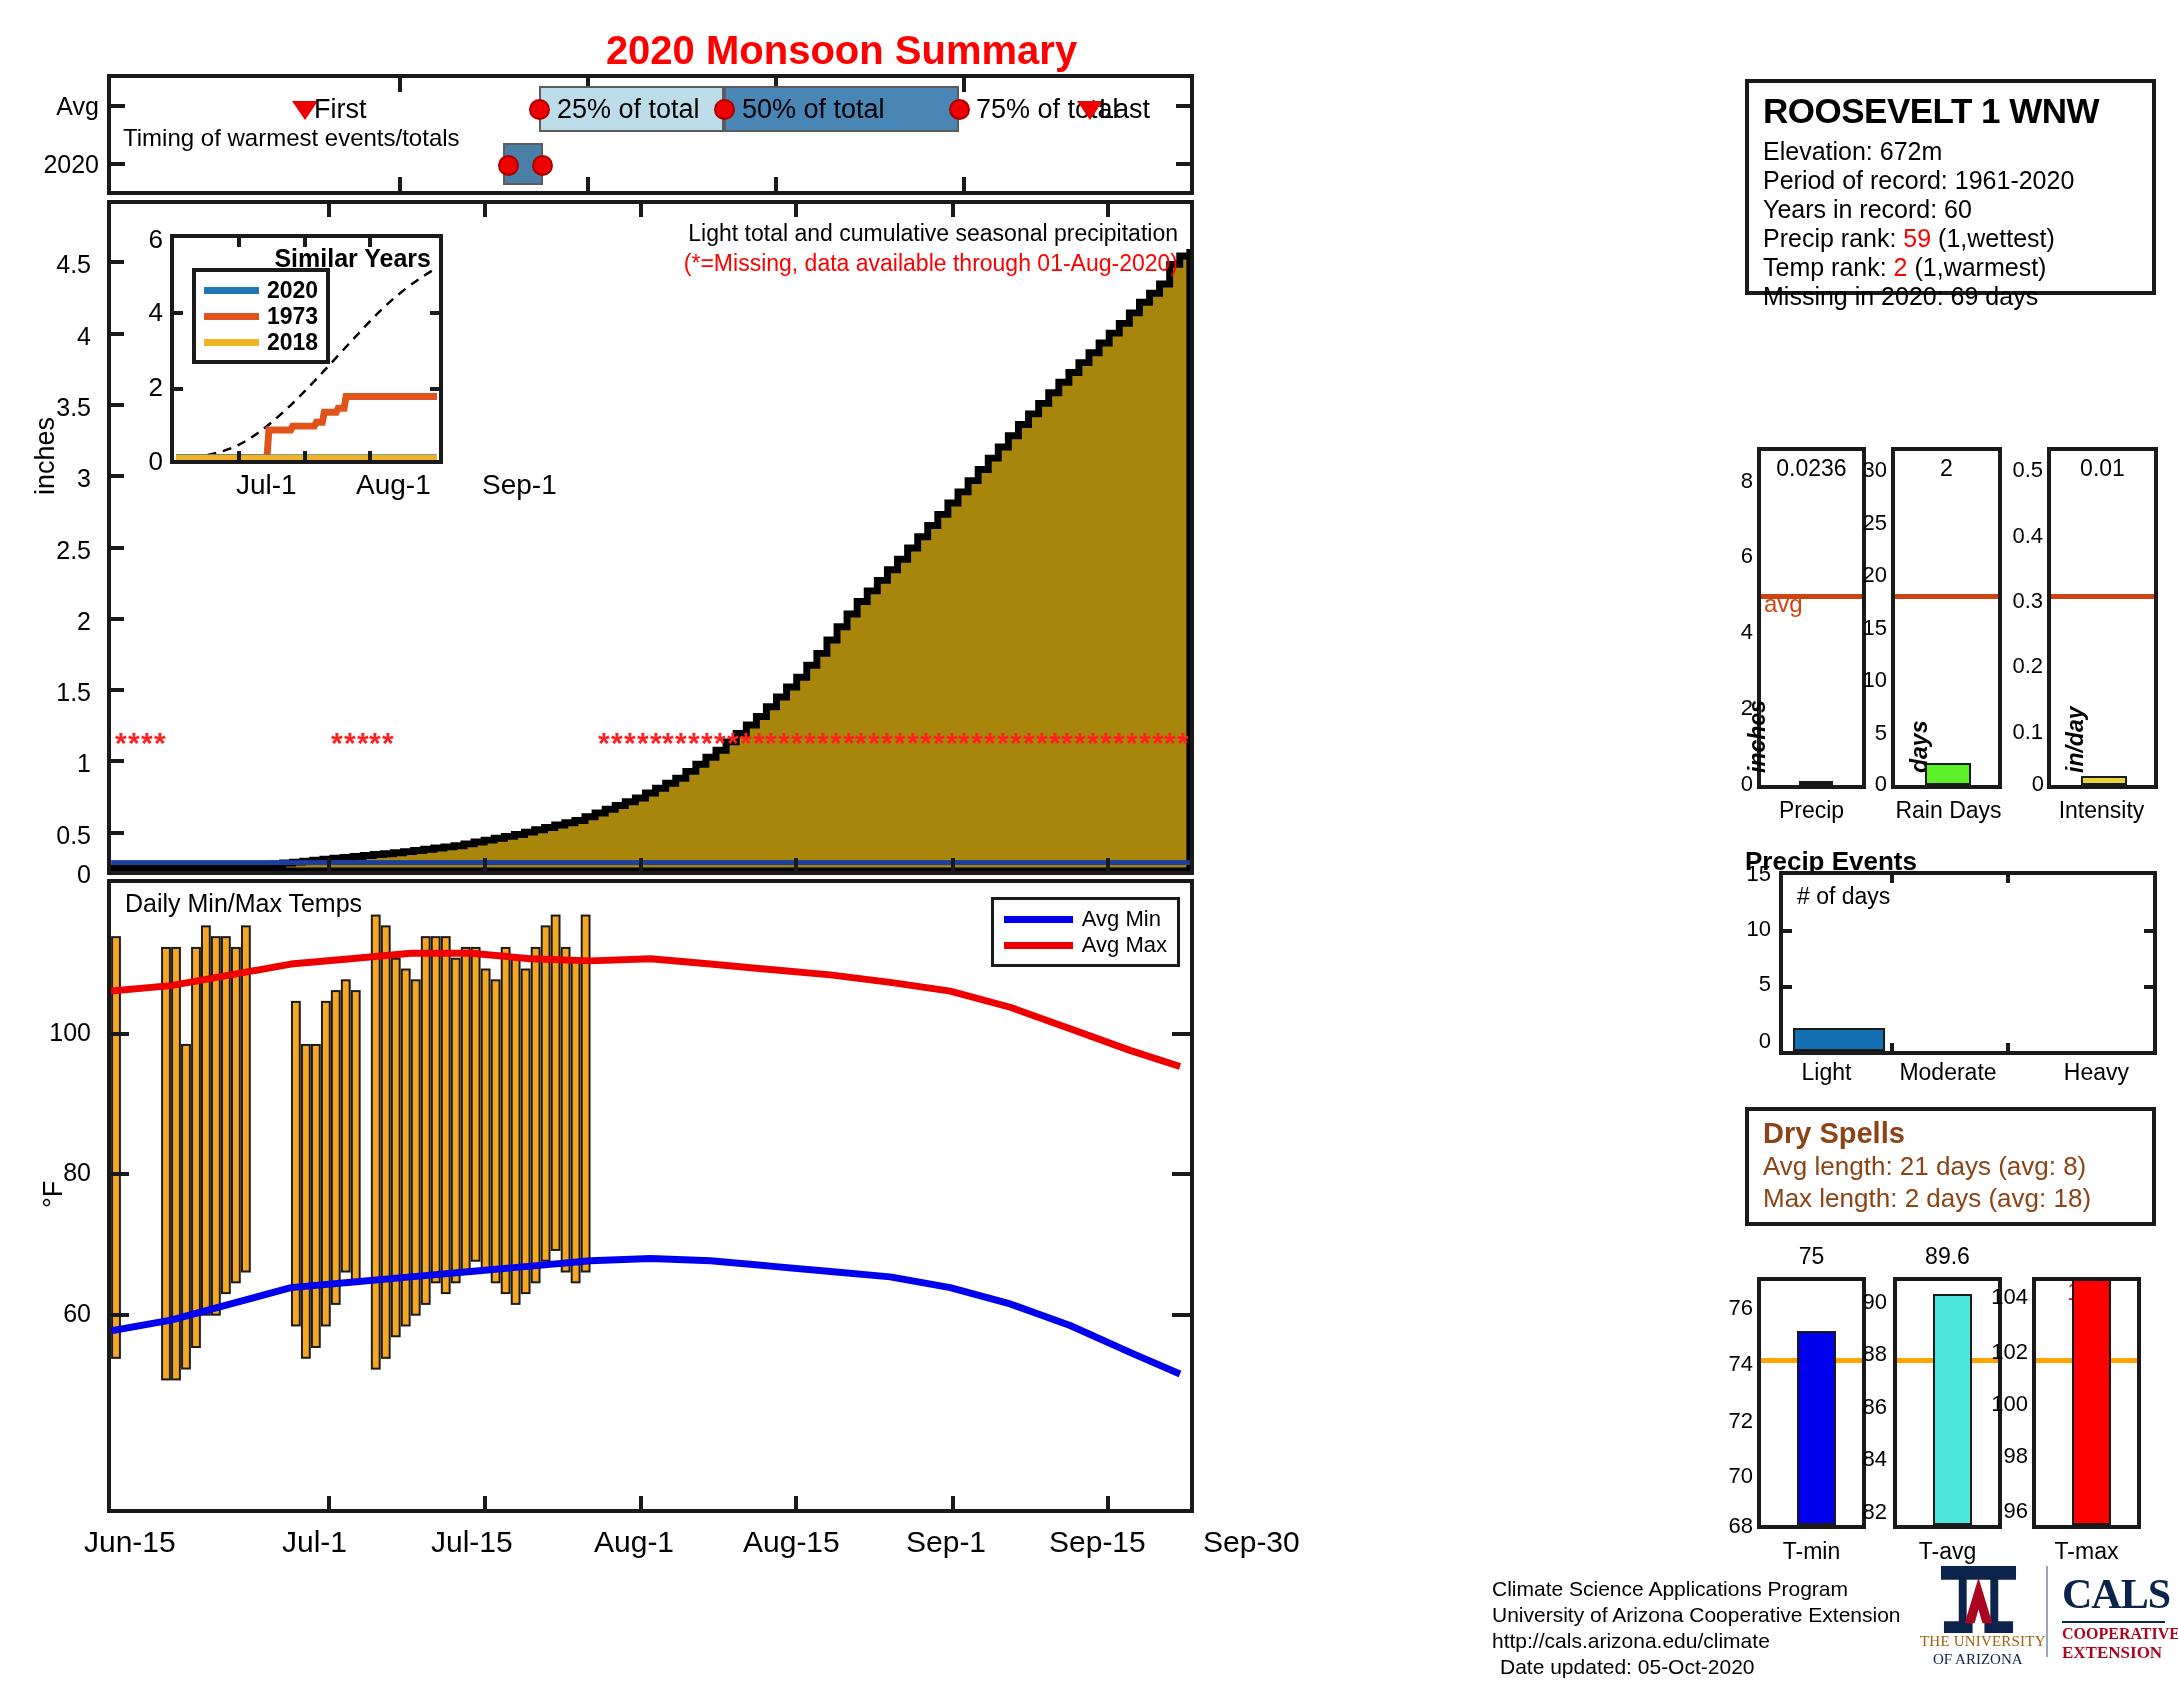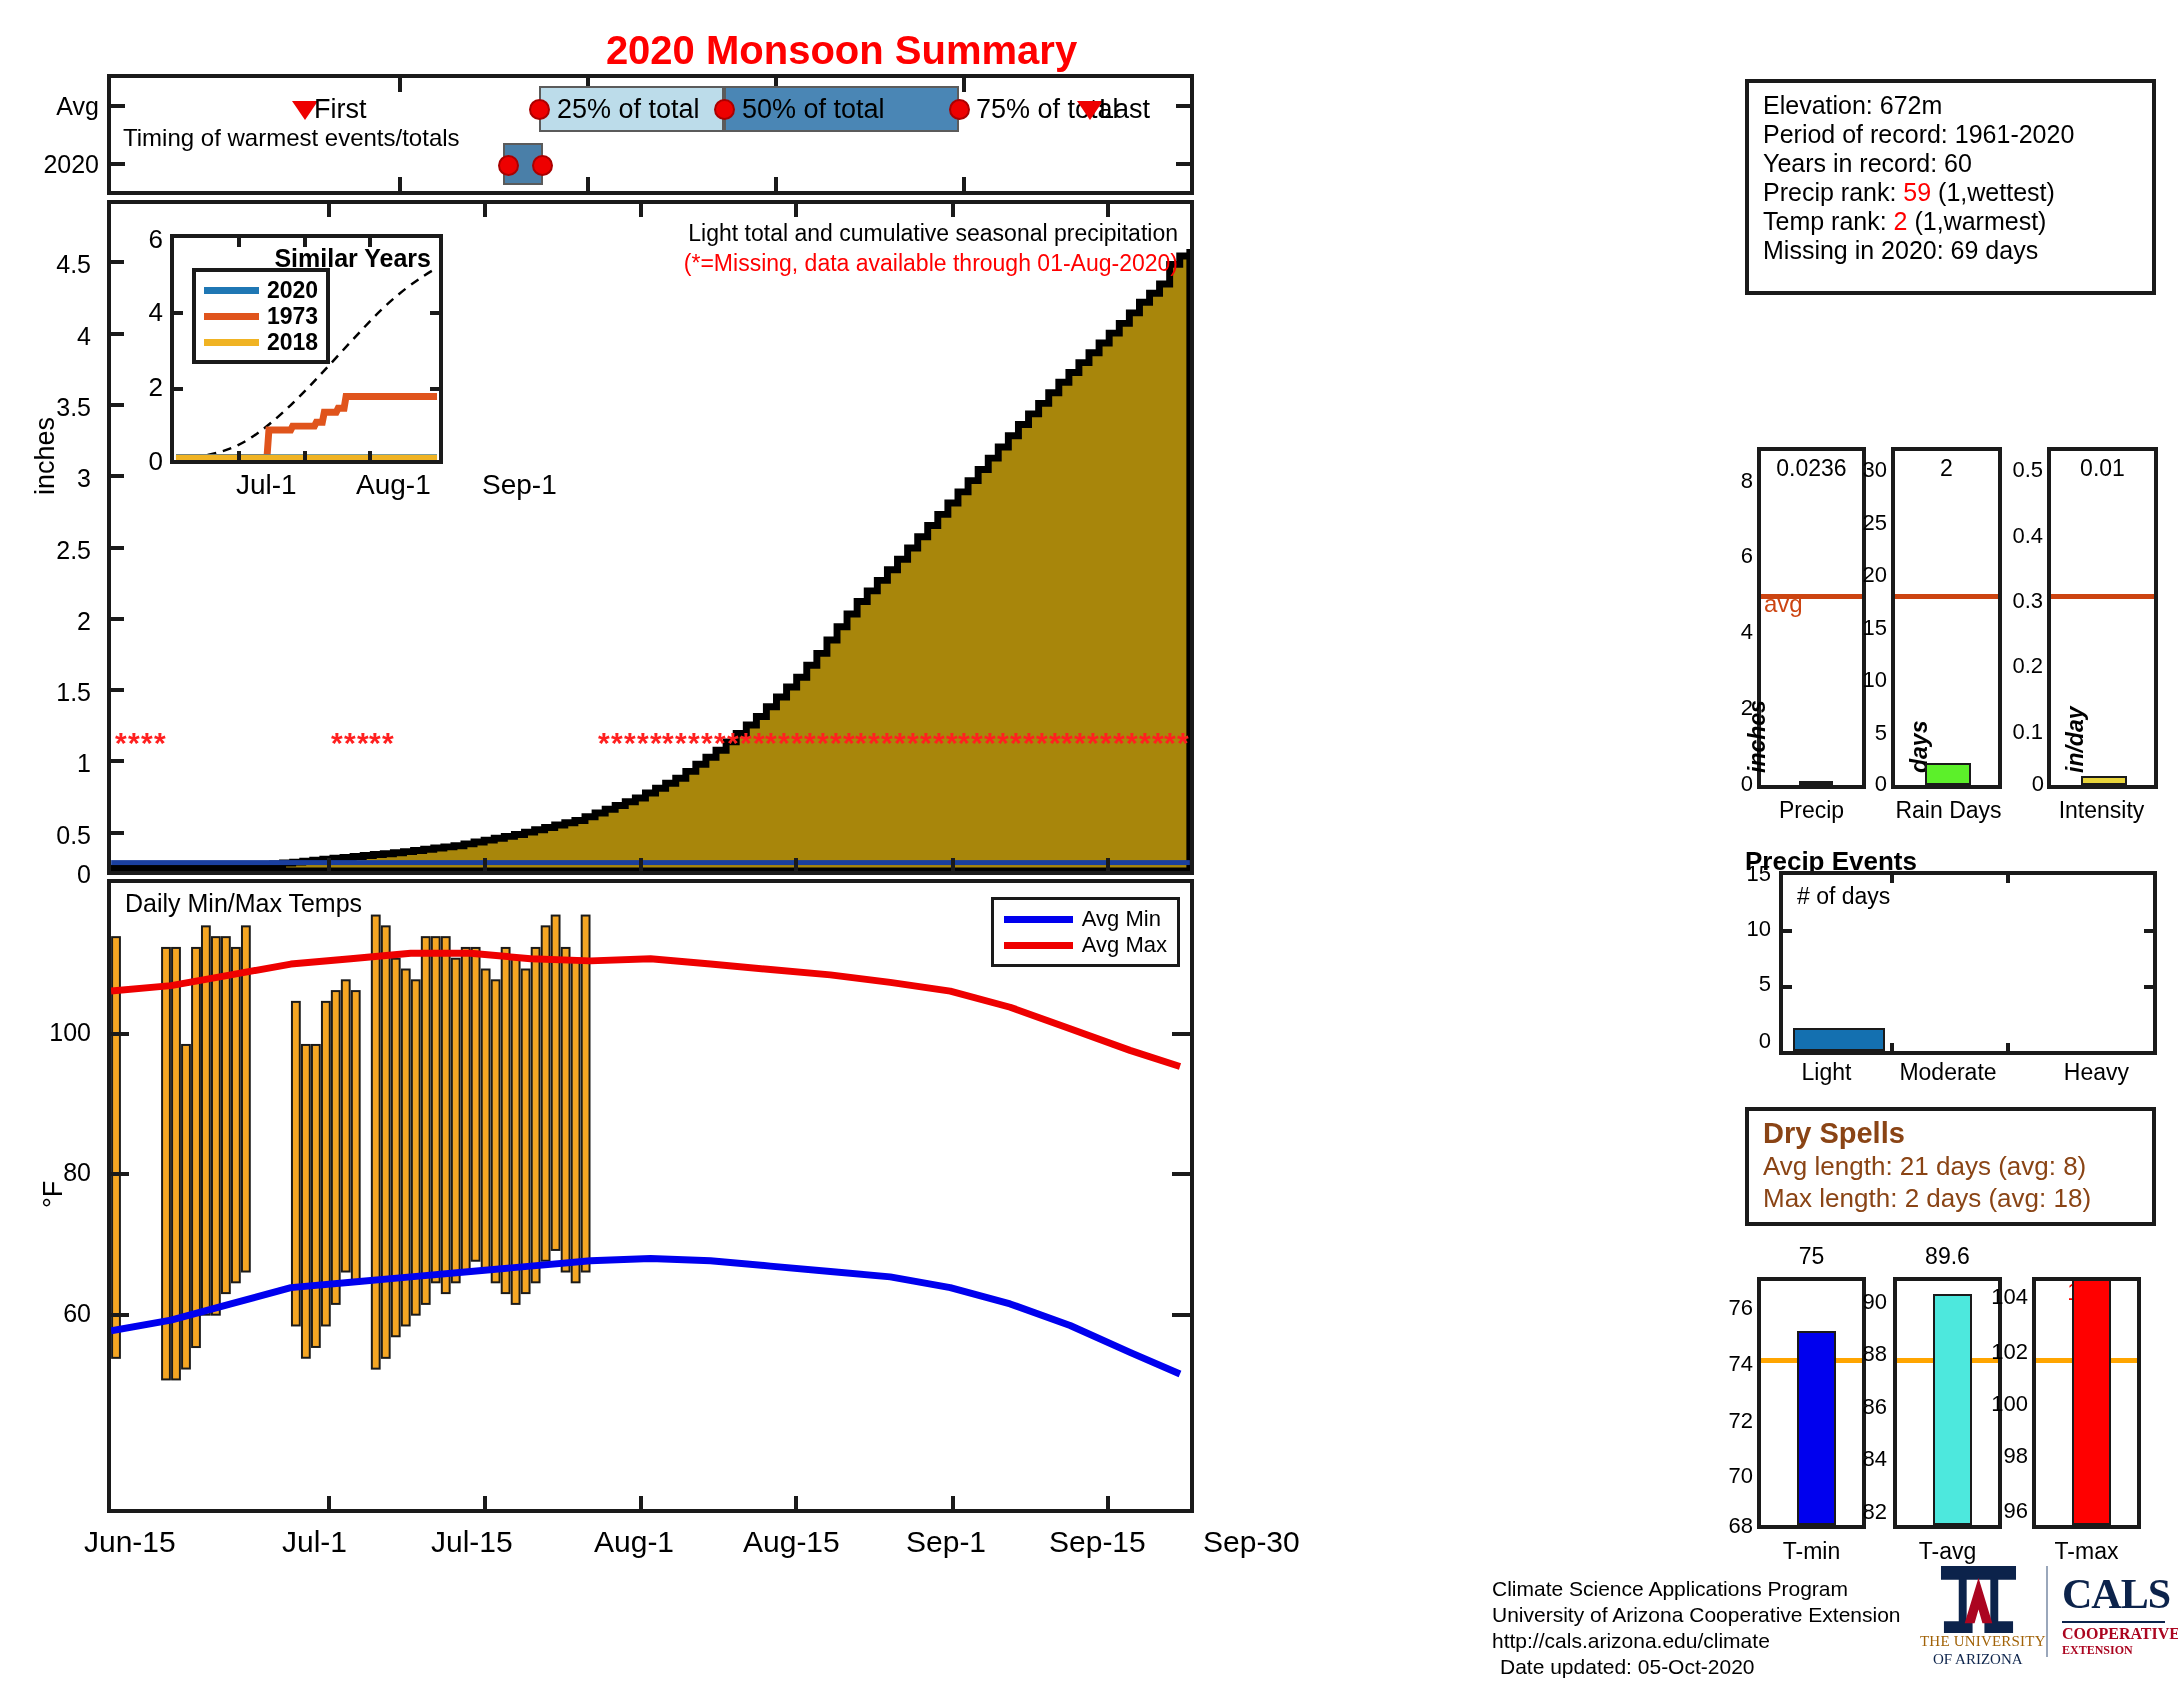--- a/index.html
+++ b/index.html
@@ -369,20 +369,21 @@
 <div class="abs" style="left:84px;top:1525px;font-size:30px;">Jun-15</div>
 <div class="abs" style="left:282px;top:1525px;font-size:30px;">Jul-1</div>
 <div class="abs" style="left:431px;top:1525px;font-size:30px;">Jul-15</div>
 <div class="abs" style="left:594px;top:1525px;font-size:30px;">Aug-1</div>
 <div class="abs" style="left:743px;top:1525px;font-size:30px;">Aug-15</div>
 <div class="abs" style="left:906px;top:1525px;font-size:30px;">Sep-1</div>
 <div class="abs" style="left:1049px;top:1525px;font-size:30px;">Sep-15</div>
 <div class="abs" style="left:1203px;top:1525px;font-size:30px;">Sep-30</div>
 
 <div id="station-box" class="panel">
+  <div id="station-name">ROOSEVELT 1 WNW</div>
   <div class="srow">Elevation: 672m</div>
   <div class="srow">Period of record: 1961-2020</div>
   <div class="srow">Years in record: 60</div>
   <div class="srow"><span>Precip rank: </span><span class="red">59</span><span> (1,wettest)</span></div>
   <div class="srow"><span>Temp rank: </span><span class="red">2</span><span> (1,warmest)</span></div>
   <div class="srow">Missing in 2020: 69 days</div>
 </div>
 
 <div class="mini" style="left:1757px;top:447px;width:109px;height:342px;">
   <div class="mini-val">0.0236</div>
@@ -501,15 +502,15 @@
   <svg width="119" height="77" viewBox="0 0 120 78" style="position:absolute;left:0;top:0;">
     <path d="M22,4 L98,4 L98,18 L80,18 L80,60 L95,60 L95,72 L66,72 L66,60 L72,60 L72,18 L48,18 L48,60 L54,60 L54,72 L25,72 L25,60 L40,60 L40,18 L22,18 Z" fill="#0c234b"></path>
     <path d="M60,16 L74,62 L64,62 L60,48 L56,62 L46,62 Z" fill="#ab0520"></path>
   </svg>
   <div class="logo-txt" style="left:-6px;top:71px;font-size:15px;color:#a16207;letter-spacing:0.2px;margin-left:7px;">THE UNIVERSITY</div>
   <div class="logo-txt" style="left:14px;top:89px;font-size:15px;color:#0c234b;">OF ARIZONA</div>
   <div style="position:absolute;left:127px;top:4px;width:2px;height:91px;background:#9aa7bb;"></div>
   <div class="logo-txt" style="left:143px;top:8px;font-size:42px;font-weight:bold;color:#0c234b;letter-spacing:-1px;">CALS</div>
   <div style="position:absolute;left:143px;top:59px;width:103px;height:2px;background:#0c234b;"></div>
   <div class="logo-txt" style="left:143px;top:63px;font-size:16px;font-weight:bold;color:#ab0520;">COOPERATIVE</div>
-  <div class="logo-txt" style="left:143px;top:81px;font-size:12px;font-weight:bold;color:#ab0520;">EXTENSION</div>
+  <div class="logo-txt" style="left:143px;top:81px;font-size:17px;font-weight:bold;color:#ab0520;">EXTENSION</div>
 </div>
 
 
 </body></html>

